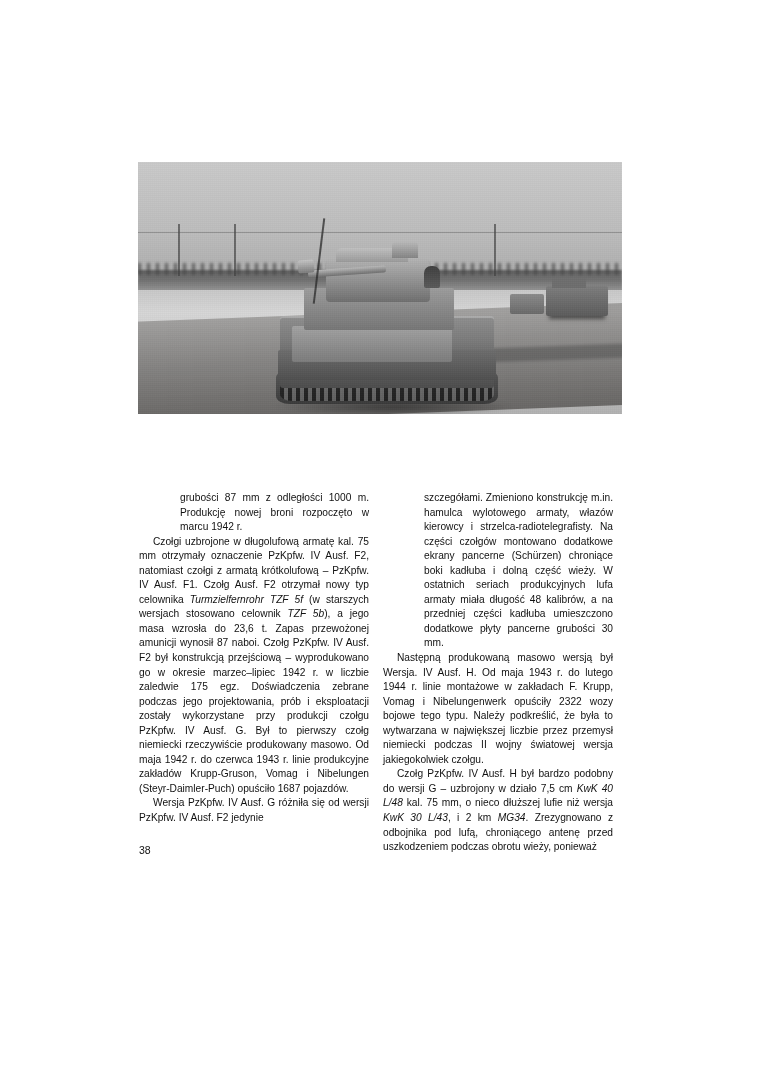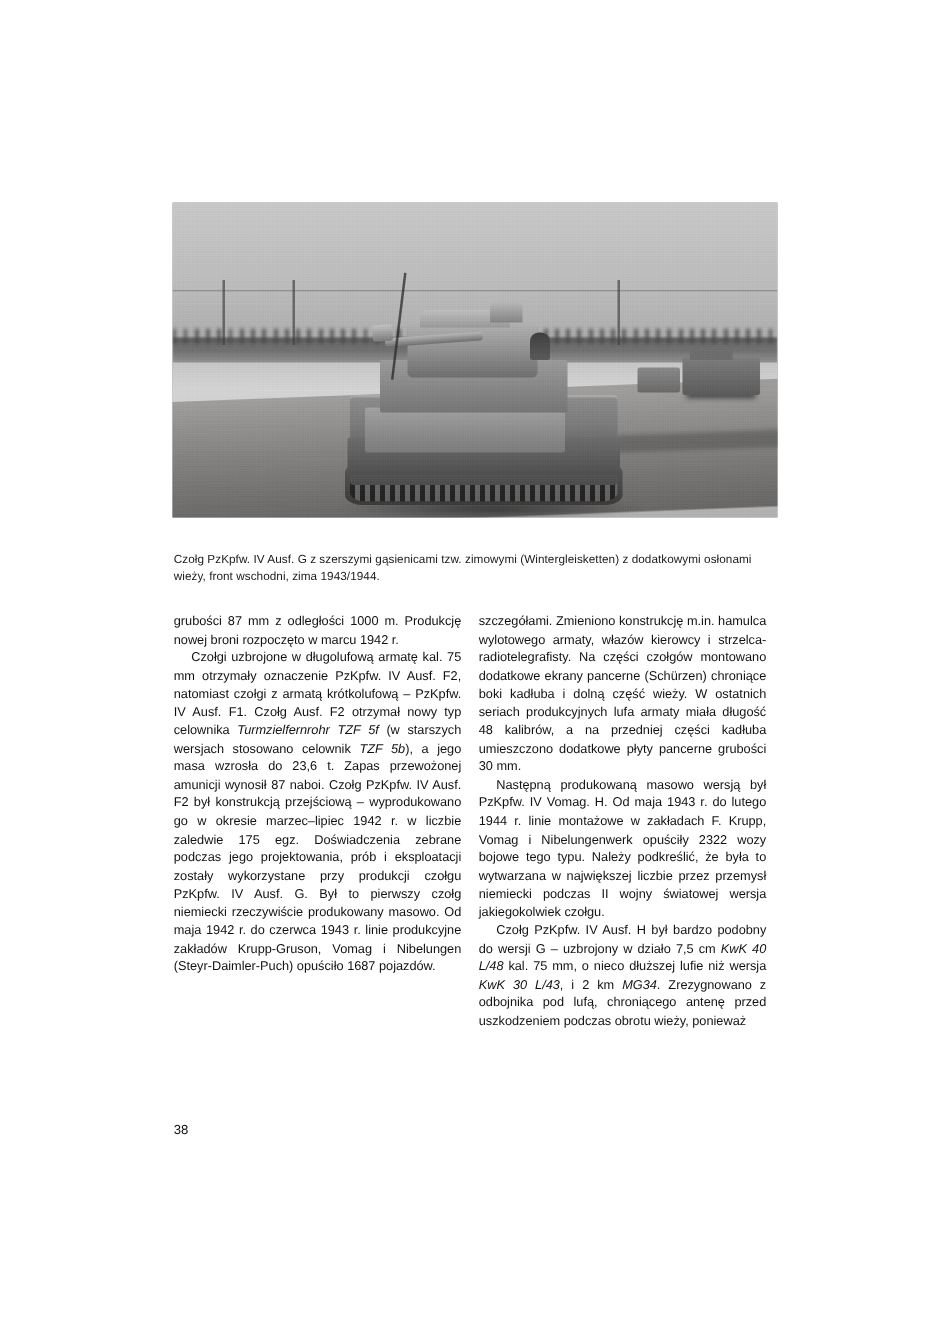--- a/index.html
+++ b/index.html
@@ -241,27 +241,27 @@
     line-height: 14.55px;
     text-align: justify;
     color: #111111;
   }
   .col-left { left: 0; }
   .col-right { left: 244px; }
   .col p {
     margin: 0;
     text-indent: 14px;
   }
-  .col p.noindent { text-indent: 0; }
+  .col p.noindent { text-indent: 0; margin-left: 41px; }
   b { font-weight: normal; }
   i { }
   .folio {
     position: absolute;
     left: 139px;
-    top: 898px;
+    top: 844px;
     font-size: 10.5px;
     color: #111111;
   }
 </style>
 </head>
 <body>
 
 <div class="page">
 
   <div class="photo-wrap">
@@ -287,32 +287,32 @@
       <div class="turret-top"></div>
       <div class="cupola"></div>
       <div class="crewman"></div>
       <div class="barrel"></div>
       <div class="muzzle"></div>
       <div class="antenna"></div>
     </div>
     <div class="grain"></div>
   </div>
 
-  <div class="caption">Czołg PzKpfw. IV Ausf. G z szerszymi gąsienicami tzw. zimowymi (Wintergleisketten) z dodatkowymi osłonami wieży, front wschodni, zima 1943/1944.</div>
 
   <div class="columns">
 
     <div class="col col-left">
       <p class="noindent">grubości 87 mm z odległości 1000 m. Produkcję nowej broni rozpoczęto w marcu 1942 r.</p>
       <p>Czołgi uzbrojone w długolufową armatę kal. 75 mm otrzymały oznaczenie <b>PzKpfw. IV Ausf. F2</b>, natomiast czołgi z armatą krótkolufową – <b>PzKpfw. IV Ausf. F1</b>. Czołg Ausf. F2 otrzymał nowy typ celownika <i>Turmzielfernrohr TZF 5f</i> (w starszych wersjach stosowano celownik <i>TZF 5b</i>), a jego masa wzrosła do 23,6 t. Zapas przewożonej amunicji wynosił 87 naboi. Czołg PzKpfw. IV Ausf. F2 był konstrukcją przejściową – wyprodukowano go w okresie marzec–lipiec 1942 r. w liczbie zaledwie 175 egz. Doświadczenia zebrane podczas jego projektowania, prób i eksploatacji zostały wykorzystane przy produkcji czołgu <b>PzKpfw. IV Ausf. G</b>. Był to pierwszy czołg niemiecki rzeczywiście produkowany masowo. Od maja 1942 r. do czerwca 1943 r. linie produkcyjne zakładów Krupp-Gruson, Vomag i Nibelungen (Steyr-Daimler-Puch) opuściło 1687 pojazdów.</p>
+      <p>Wersja PzKpfw. IV Ausf. G różniła się od wersji PzKpfw. IV Ausf. F2 jedynie</p>
     </div>
 
     <div class="col col-right">
       <p class="noindent">szczegółami. Zmieniono konstrukcję m.in. hamulca wylotowego armaty, włazów kierowcy i strzelca-radiotelegrafisty. Na części czołgów montowano dodatkowe ekrany pancerne (Schürzen) chroniące boki kadłuba i dolną część wieży. W ostatnich seriach produkcyjnych lufa armaty miała długość 48 kalibrów, a na przedniej części kadłuba umieszczono dodatkowe płyty pancerne grubości 30 mm.</p>
-      <p>Następną produkowaną masowo wersją był <b>PzKpfw. IV Vomag. H</b>. Od maja 1943 r. do lutego 1944 r. linie montażowe w zakładach F. Krupp, Vomag i Nibelungenwerk opuściły 2322 wozy bojowe tego typu. Należy podkreślić, że była to wytwarzana w największej liczbie przez przemysł niemiecki podczas II wojny światowej wersja jakiegokolwiek czołgu.</p>
+      <p>Następną produkowaną masowo wersją był <b>Wersja. IV Ausf. H</b>. Od maja 1943 r. do lutego 1944 r. linie montażowe w zakładach F. Krupp, Vomag i Nibelungenwerk opuściły 2322 wozy bojowe tego typu. Należy podkreślić, że była to wytwarzana w największej liczbie przez przemysł niemiecki podczas II wojny światowej wersja jakiegokolwiek czołgu.</p>
       <p>Czołg PzKpfw. IV Ausf. H był bardzo podobny do wersji G – uzbrojony w działo 7,5 cm <i>KwK 40 L/48</i> kal. 75 mm, o nieco dłuższej lufie niż wersja <i>KwK 30 L/43</i>, i 2 km <i>MG34</i>. Zrezygnowano z odbojnika pod lufą, chroniącego antenę przed uszkodzeniem podczas obrotu wieży, ponieważ</p>
     </div>
 
   </div>
 
   <div class="folio">38</div>
 
 </div>
 
 </body></html>

